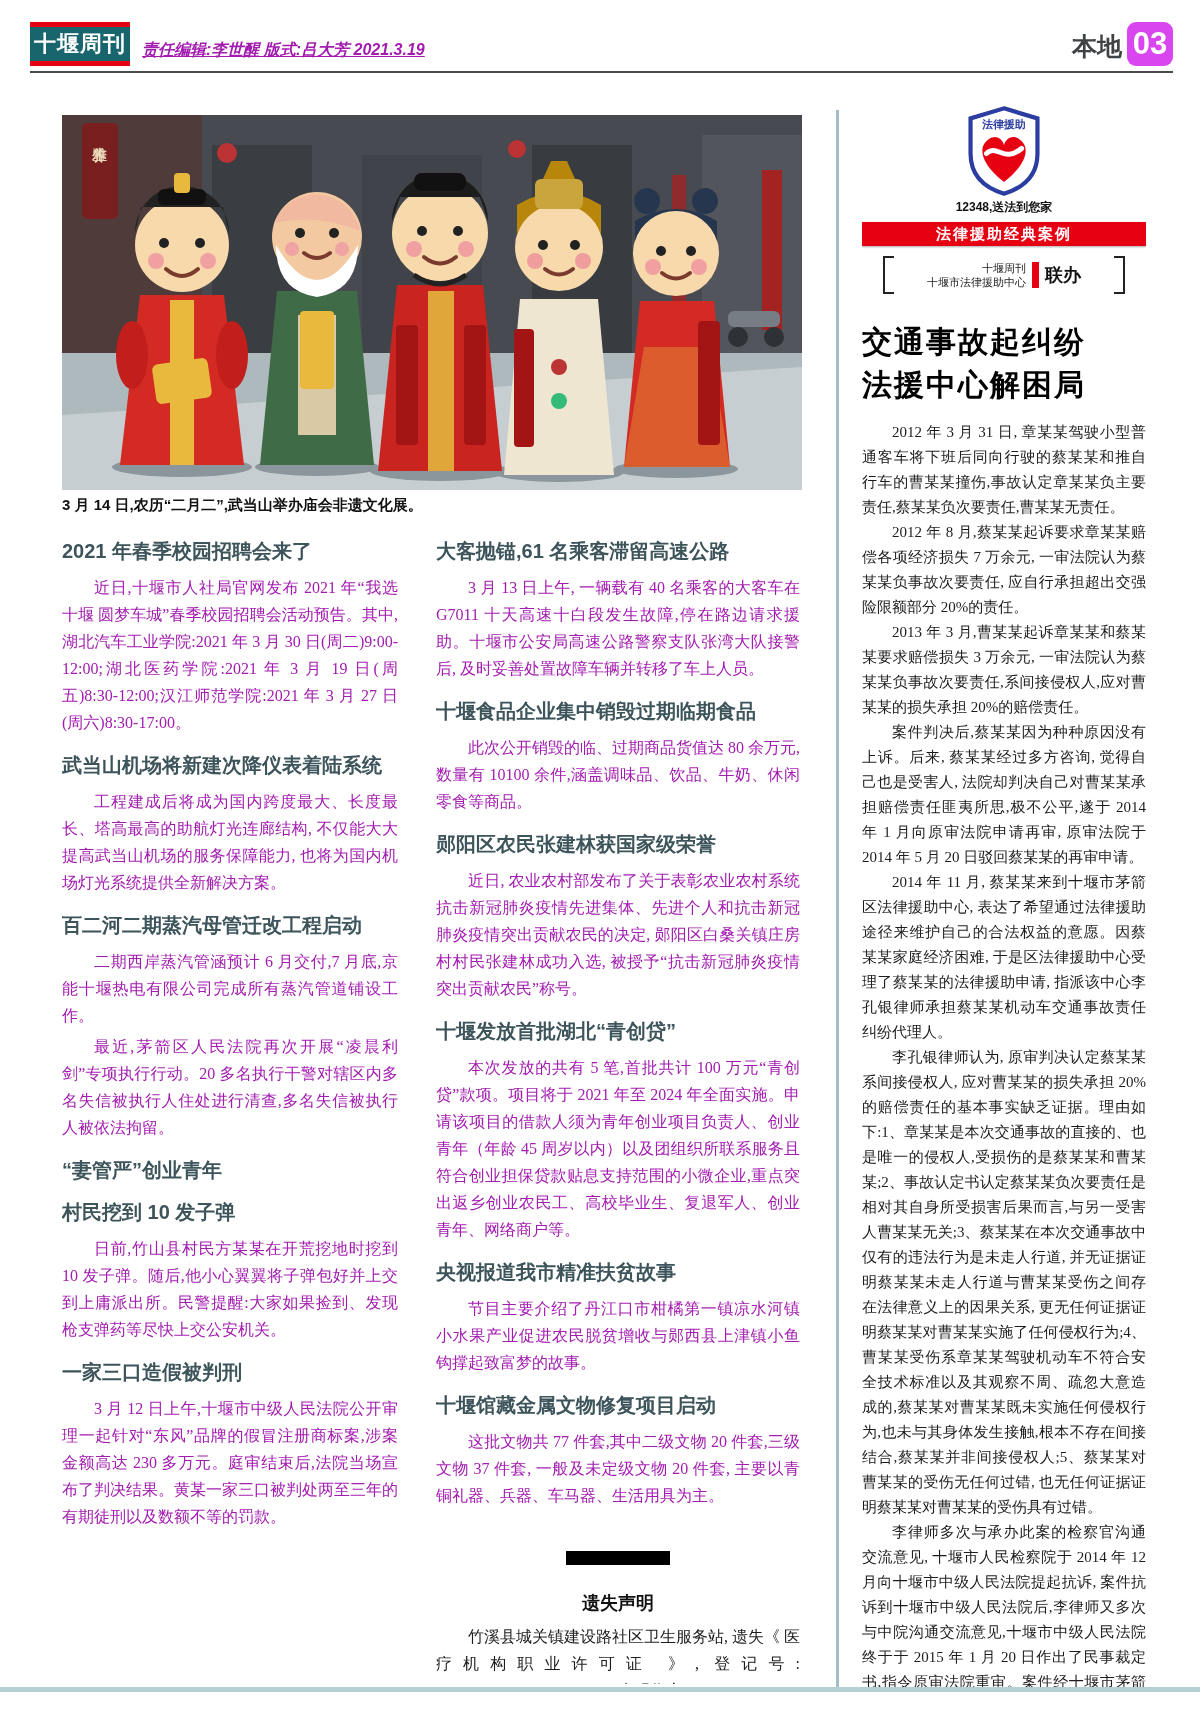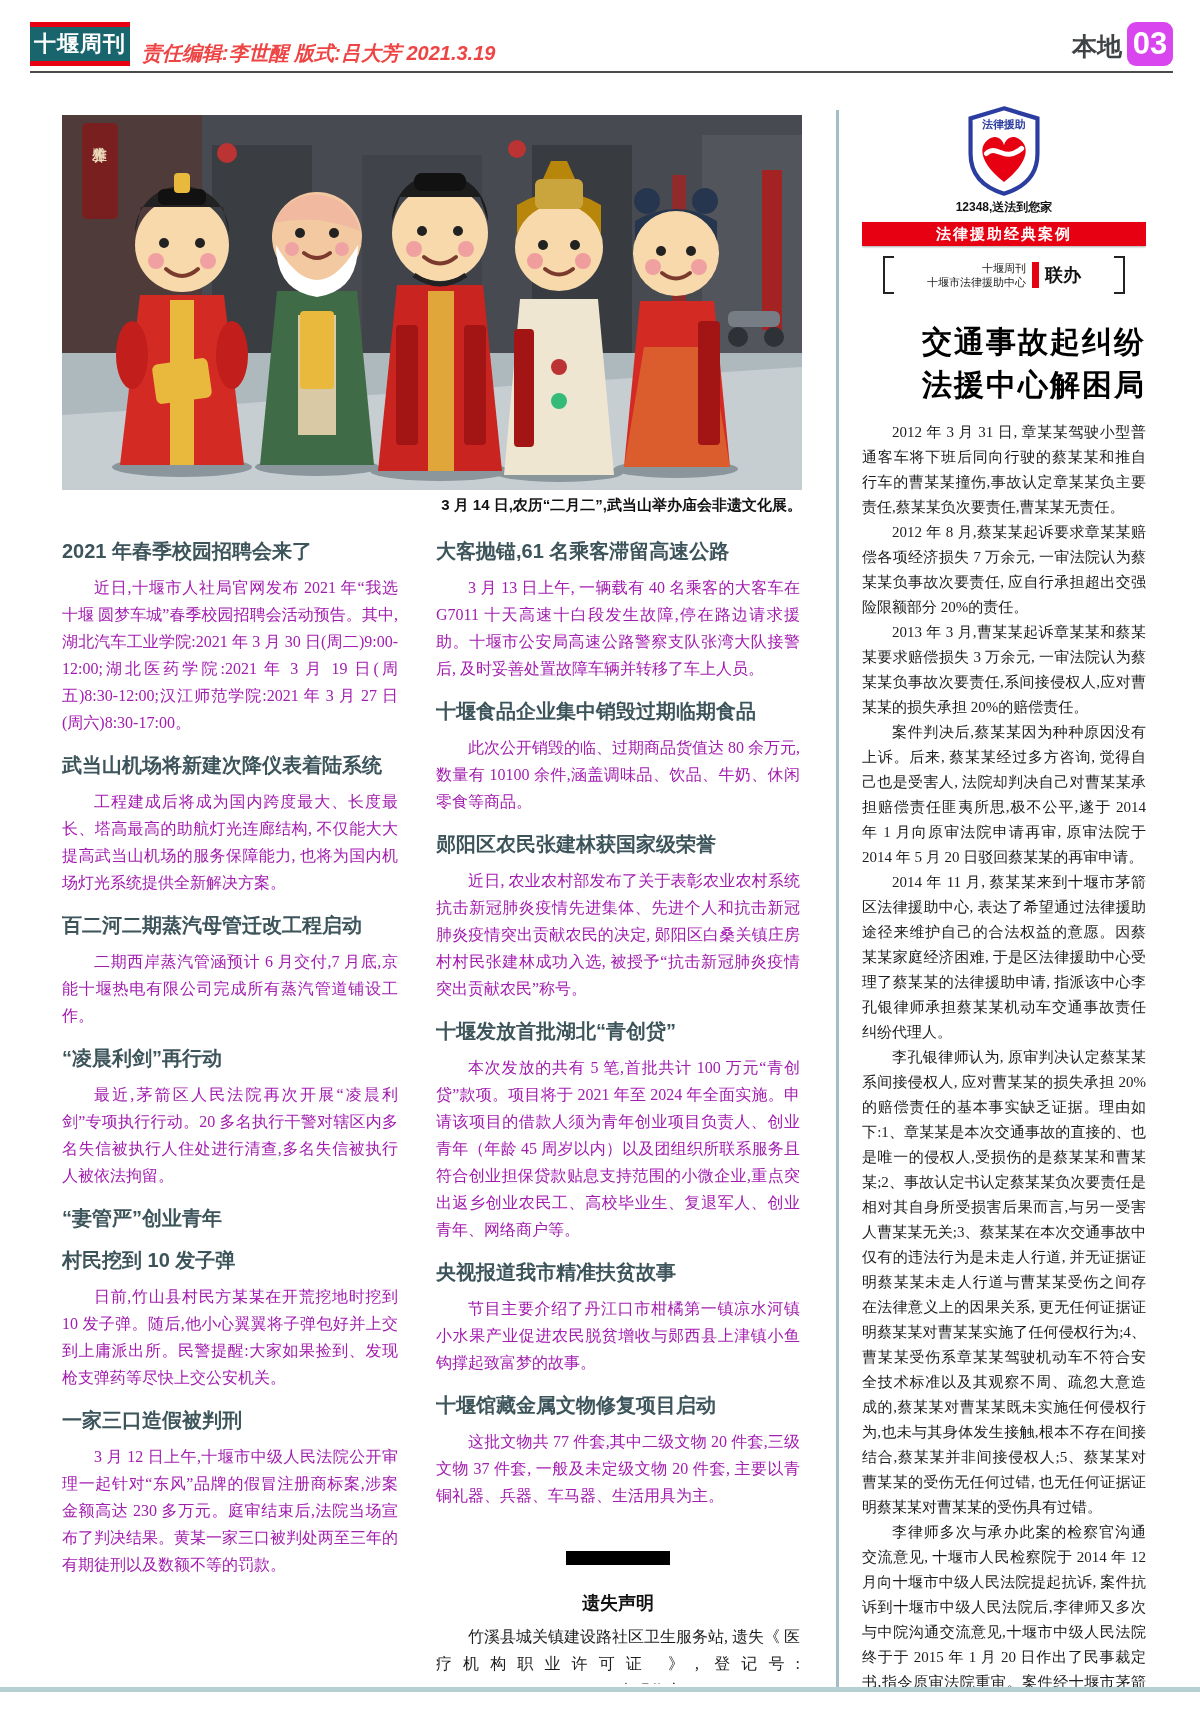--- a/index.html
+++ b/index.html
@@ -11,38 +11,38 @@
   
   .masthead{
     position:absolute;left:30px;top:22px;width:100px;height:34px;
     background:#19656e;border-top:5px solid #e60012;border-bottom:5px solid #e60012;
     color:#ffffff;font-family:"Liberation Serif","DejaVu Serif",serif;
     font-weight:bold;font-size:22px;line-height:34px;text-align:center;letter-spacing:1px;
   }
   .editorline{
     position:absolute;left:142px;top:40px;
     font-family:"Liberation Sans","DejaVu Sans",sans-serif;
-    font-weight:bold;font-style:italic;font-size:20px;color:#ef4444;
+    font-weight:bold;font-style:italic;font-size:16px;color:#a21caf;text-decoration:underline;
   }
   .section-label{
     position:absolute;left:1072px;top:30px;
     font-family:"Liberation Sans","DejaVu Sans",sans-serif;
     font-weight:bold;font-size:25px;color:#3f4345;
   }
   .page-badge{
     position:absolute;left:1127px;top:22px;width:46px;height:44px;
     background:#d946ef;border-radius:9px;color:#fff;
     font-family:"Liberation Sans","DejaVu Sans",sans-serif;
     font-weight:bold;font-size:31px;line-height:44px;text-align:center;
   }
   .header-rule{position:absolute;left:30px;top:71px;width:1143px;height:2px;background:#4a4a4a;}
   
   .photo{position:absolute;left:62px;top:115px;width:740px;height:375px;overflow:hidden;}
   .caption{
-    position:absolute;left:62px;top:496px;width:740px;text-align:right;
+    position:absolute;left:62px;top:496px;width:740px;text-align:left;
     font-family:"Liberation Sans","DejaVu Sans",sans-serif;
     font-weight:bold;font-size:15px;color:#111;
   }
   
   .col{position:absolute;overflow:hidden;}
   .col-left {left:62px; top:534px;width:336px;height:1150px;}
   .col-mid  {left:436px;top:534px;width:364px;height:1150px;}
   .col-right{left:862px;top:105px;width:284px;height:1583px;}
   .vrule{position:absolute;left:836px;top:110px;width:3px;height:1578px;background:#a3bfc5;}
   .bottom-rule{position:absolute;left:0;top:1687px;width:1200px;height:5px;background:#b5cfd3;}
@@ -90,21 +90,21 @@
   .coorg-lines{
     font-family:"Liberation Sans","DejaVu Sans",sans-serif;
     font-size:11px;line-height:14px;color:#222;text-align:right;white-space:nowrap;
   }
   .red-tag{width:7px;height:26px;background:#e60012;}
   .lianban{
     font-family:"Liberation Sans","DejaVu Sans",sans-serif;
     font-weight:bold;font-size:18px;color:#111;white-space:nowrap;
   }
   .story-title{
-    text-align:right;font-family:"Liberation Serif","DejaVu Serif",serif;
+    text-align:left;font-family:"Liberation Serif","DejaVu Serif",serif;
     font-weight:900;font-size:30px;line-height:43px;color:#000;
     margin:26px 0 14px 0;letter-spacing:2px;
   }
   .story-p{font-size:15px;line-height:25px;text-indent:2em;text-align:justify;margin:0;color:#1c1c1c;}
 </style>
 </head>
 <body>
 
 <div class="page">
 
@@ -232,21 +232,20 @@
     </article>
     <article class="brief">
       <h3 class="hl">武当山机场将新建次降仪表着陆系统</h3>
       <p class="bd">工程建成后将成为国内跨度最大、长度最长、塔高最高的助航灯光连廊结构, 不仅能大大提高武当山机场的服务保障能力, 也将为国内机场灯光系统提供全新解决方案。</p>
     </article>
     <article class="brief">
       <h3 class="hl">百二河二期蒸汽母管迁改工程启动</h3>
       <p class="bd">二期西岸蒸汽管涵预计 6 月交付,7 月底,京能十堰热电有限公司完成所有蒸汽管道铺设工作。</p>
     </article>
     <article class="brief">
-      <h3 class="hl">“凌晨利剑”再行动</h3>
       <p class="bd">最近,茅箭区人民法院再次开展“凌晨利剑”专项执行行动。20 多名执行干警对辖区内多名失信被执行人住处进行清查,多名失信被执行人被依法拘留。</p>
     </article>
     <article class="brief">
       <h3 class="hl">“妻管严”创业青年</h3>
     </article>
     <article class="brief">
       <h3 class="hl">村民挖到 10 发子弹</h3>
       <p class="bd">日前,竹山县村民方某某在开荒挖地时挖到 10 发子弹。随后,他小心翼翼将子弹包好并上交到上庸派出所。民警提醒:大家如果捡到、发现枪支弹药等尽快上交公安机关。</p>
     </article>
     <article class="brief">

